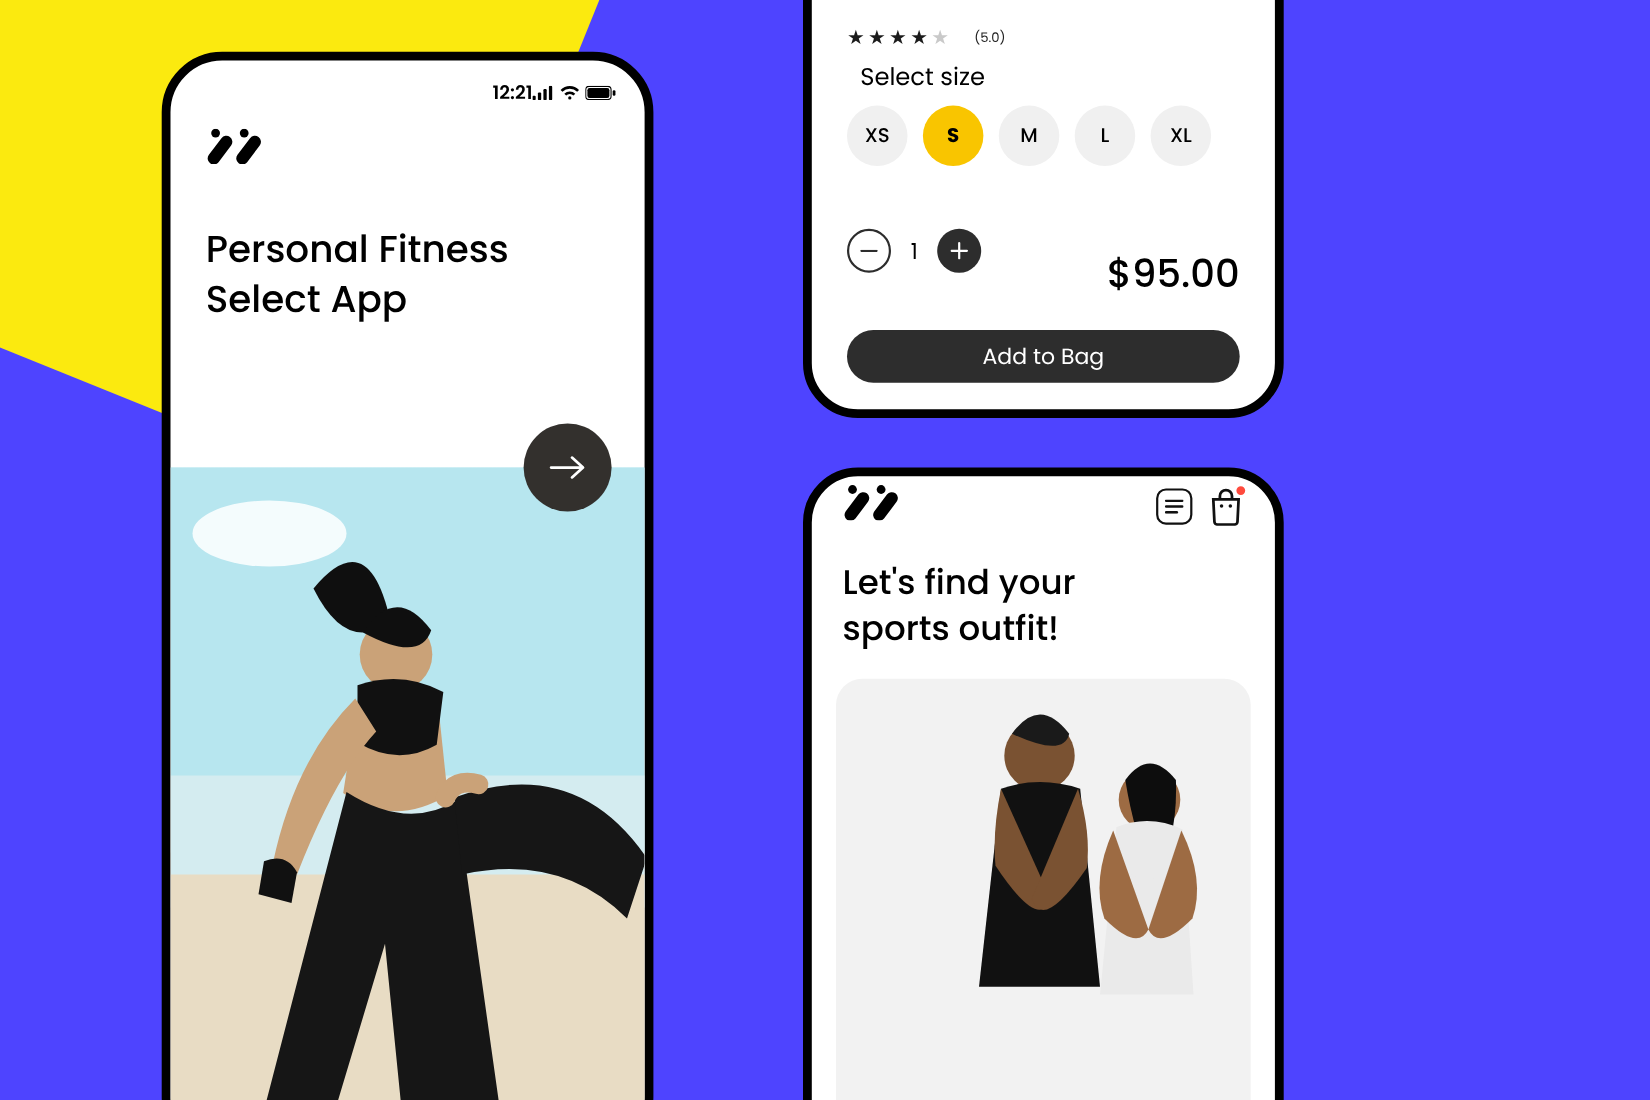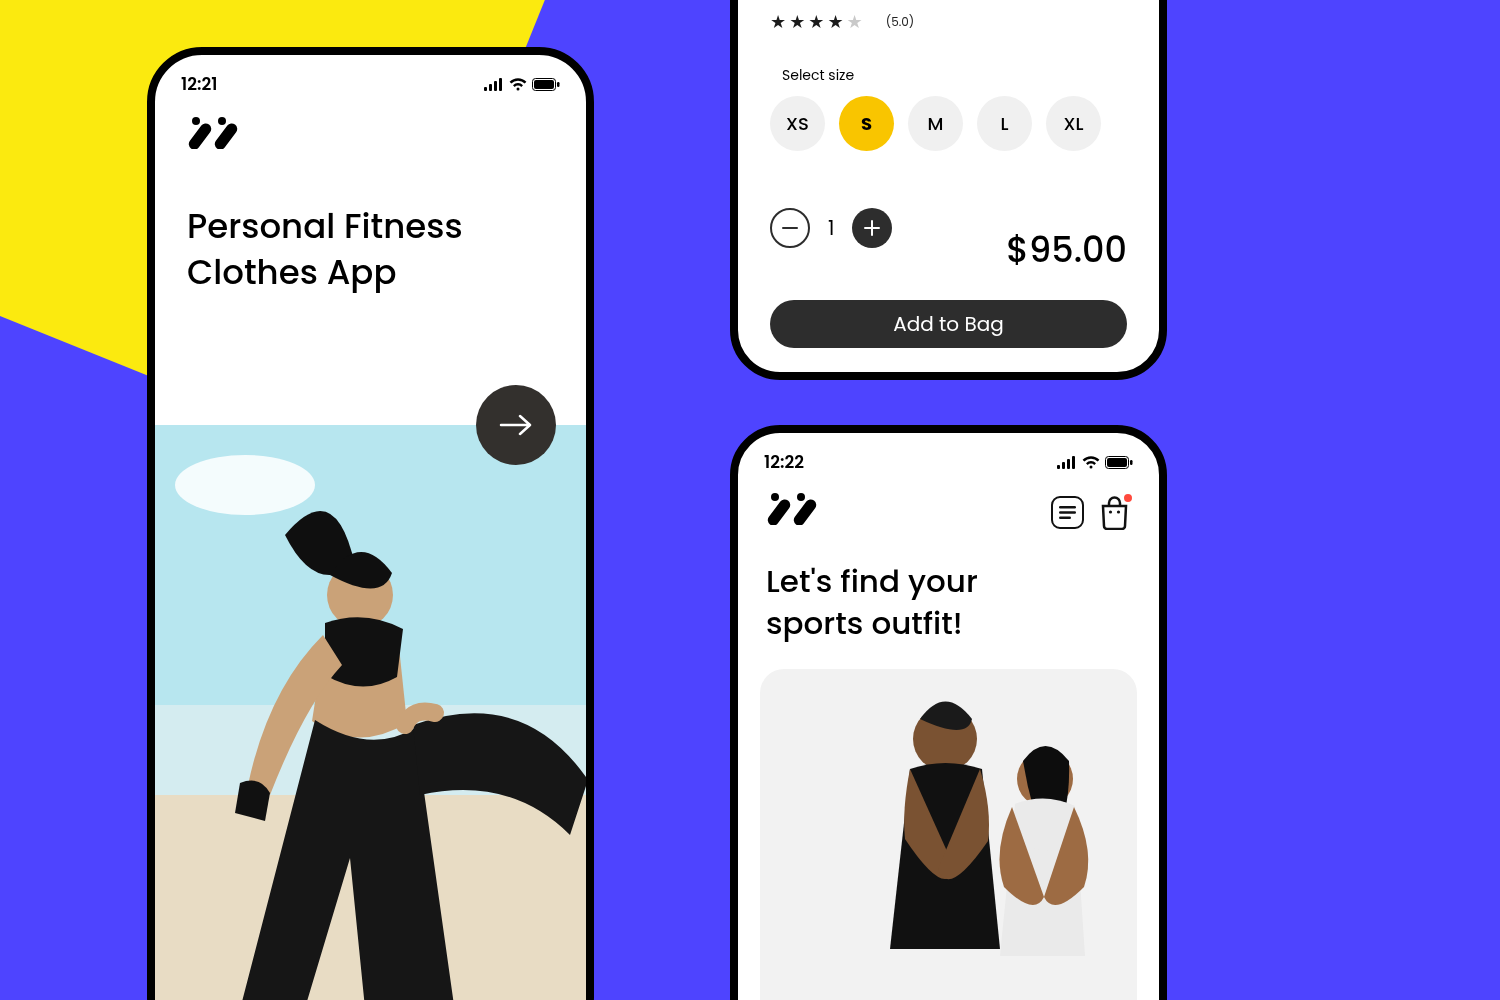--- a/index.html
+++ b/index.html
@@ -37,21 +37,21 @@
     border-radius:50px;
   }
   .phone-bottom-right {
     top:425px; left:730px;
     width:437px; height:880px;
     border-radius:50px;
   }
 
   
   .status-bar {
-    display:flex; justify-content:space-between; align-items:center;
+    display:flex; justify-content:flex-end; align-items:center;
     padding:16px 26px 10px;
     font-size:17px; font-weight:600;
   }
   .status-right { display:flex; align-items:center; gap:5px; }
 
   
   .logo { display:inline-block; }
 
   
   .pl-head {
@@ -73,21 +73,21 @@
     background:linear-gradient(180deg,#a6e0ec 0%,#c9ecf3 32%,#e6d9c3 66%,#e6d7bf 100%);
     overflow:hidden;
   }
   .pl-hero svg { position:absolute; }
 
   
   .pd-wrap { position:absolute; left:0; right:0; bottom:0; padding:0 32px 24px; }
   .pd-sub { color:#858585; font-size:20px; }
   .pd-rating { display:flex; align-items:center; gap:3px; margin-top:10px; }
   .pd-rating .score { font-size:12px; color:#222; margin-left:20px;}
-  .pd-select-label { font-size:14px; margin:30px 0 10px 12px; }
+  .pd-select-label { font-size:22px; margin:5px 0 10px 12px; }
   .sizes { display:flex; gap:14px; }
   .size-chip {
     width:55px; height:55px; border-radius:50%;
     background:#f0f0f0; display:flex; align-items:center; justify-content:center;
     font-size:18px; font-weight:500;
   }
   .size-chip.active { background:#f9c500; font-weight:700; }
   .qty-row { display:flex; align-items:center; justify-content:space-between; margin-top:28px; }
   .qty-ctrl { display:flex; align-items:center; gap:18px; }
   .qbtn {
@@ -161,21 +161,21 @@
     <span class="logo">
       <svg width="52" height="32" viewBox="0 0 52 32">
           <circle cx="9" cy="4" r="4" fill="#000"></circle>
           <circle cx="35" cy="4" r="4" fill="#000"></circle>
           <rect x="-2" y="14" width="30" height="11" rx="5.5" transform="rotate(-53 13 19.5)" fill="#000"></rect>
           <rect x="24" y="14" width="30" height="11" rx="5.5" transform="rotate(-53 39 19.5)" fill="#000"></rect>
         </svg>
     </span>
     <h1 class="pl-title">
       <span>Personal Fitness</span><br>
-      <span>Clothes App</span>
+      <span>Select App</span>
     </h1>
   </div>
   <div class="pl-next">
     <svg width="34" height="24" viewBox="0 0 34 24">
         <path d="M2 12h28M21 3l10 9-10 9" stroke="#fff" stroke-width="2.5" fill="none" stroke-linecap="round" stroke-linejoin="round"></path>
       </svg>
   </div>
   <div class="pl-hero">
 
     <svg width="450" height="640" viewBox="0 0 450 640">
@@ -238,39 +238,20 @@
       </div>
       <div class="price">$95.00</div>
     </div>
     <div class="add-bag">
       <span>Add to Bag</span>
     </div>
   </div>
 </div>
 
 <div class="phone phone-bottom-right">
-  <div class="status-bar">
-    <span>12:22</span>
-    <span class="status-right">
-      <svg width="20" height="13" viewBox="0 0 20 13">
-          <rect x="0" y="9" width="3" height="4" rx="1" fill="#000"></rect>
-          <rect x="5" y="6" width="3" height="7" rx="1" fill="#000"></rect>
-          <rect x="10" y="3" width="3" height="10" rx="1" fill="#000"></rect>
-          <rect x="15" y="0" width="3" height="13" rx="1" fill="#000"></rect>
-        </svg>
-      <svg width="18" height="13" viewBox="0 0 18 13">
-          <path d="M9 12.5a1.5 1.5 0 100-3 1.5 1.5 0 000 3zM4 7.2a7 7 0 0110 0l-1.7 1.7a4.6 4.6 0 00-6.6 0L4 7.2zM.6 3.8a11.8 11.8 0 0116.8 0L15.7 5.5a9.4 9.4 0 00-13.4 0L.6 3.8z" fill="#000"></path>
-        </svg>
-      <svg width="28" height="13" viewBox="0 0 28 13">
-          <rect x="0.5" y="0.5" width="23" height="12" rx="3" stroke="#000" fill="none"></rect>
-          <rect x="2" y="2" width="20" height="9" rx="2" fill="#000"></rect>
-          <rect x="25" y="4" width="2.5" height="5" rx="1.2" fill="#000"></rect>
-        </svg>
-    </span>
-  </div>
   <div class="home-head">
     <div class="home-top-row">
       <span class="logo">
         <svg width="52" height="32" viewBox="0 0 52 32">
             <circle cx="9" cy="4" r="4" fill="#000"></circle>
             <circle cx="35" cy="4" r="4" fill="#000"></circle>
             <rect x="-2" y="14" width="30" height="11" rx="5.5" transform="rotate(-53 13 19.5)" fill="#000"></rect>
             <rect x="24" y="14" width="30" height="11" rx="5.5" transform="rotate(-53 39 19.5)" fill="#000"></rect>
           </svg>
       </span>

